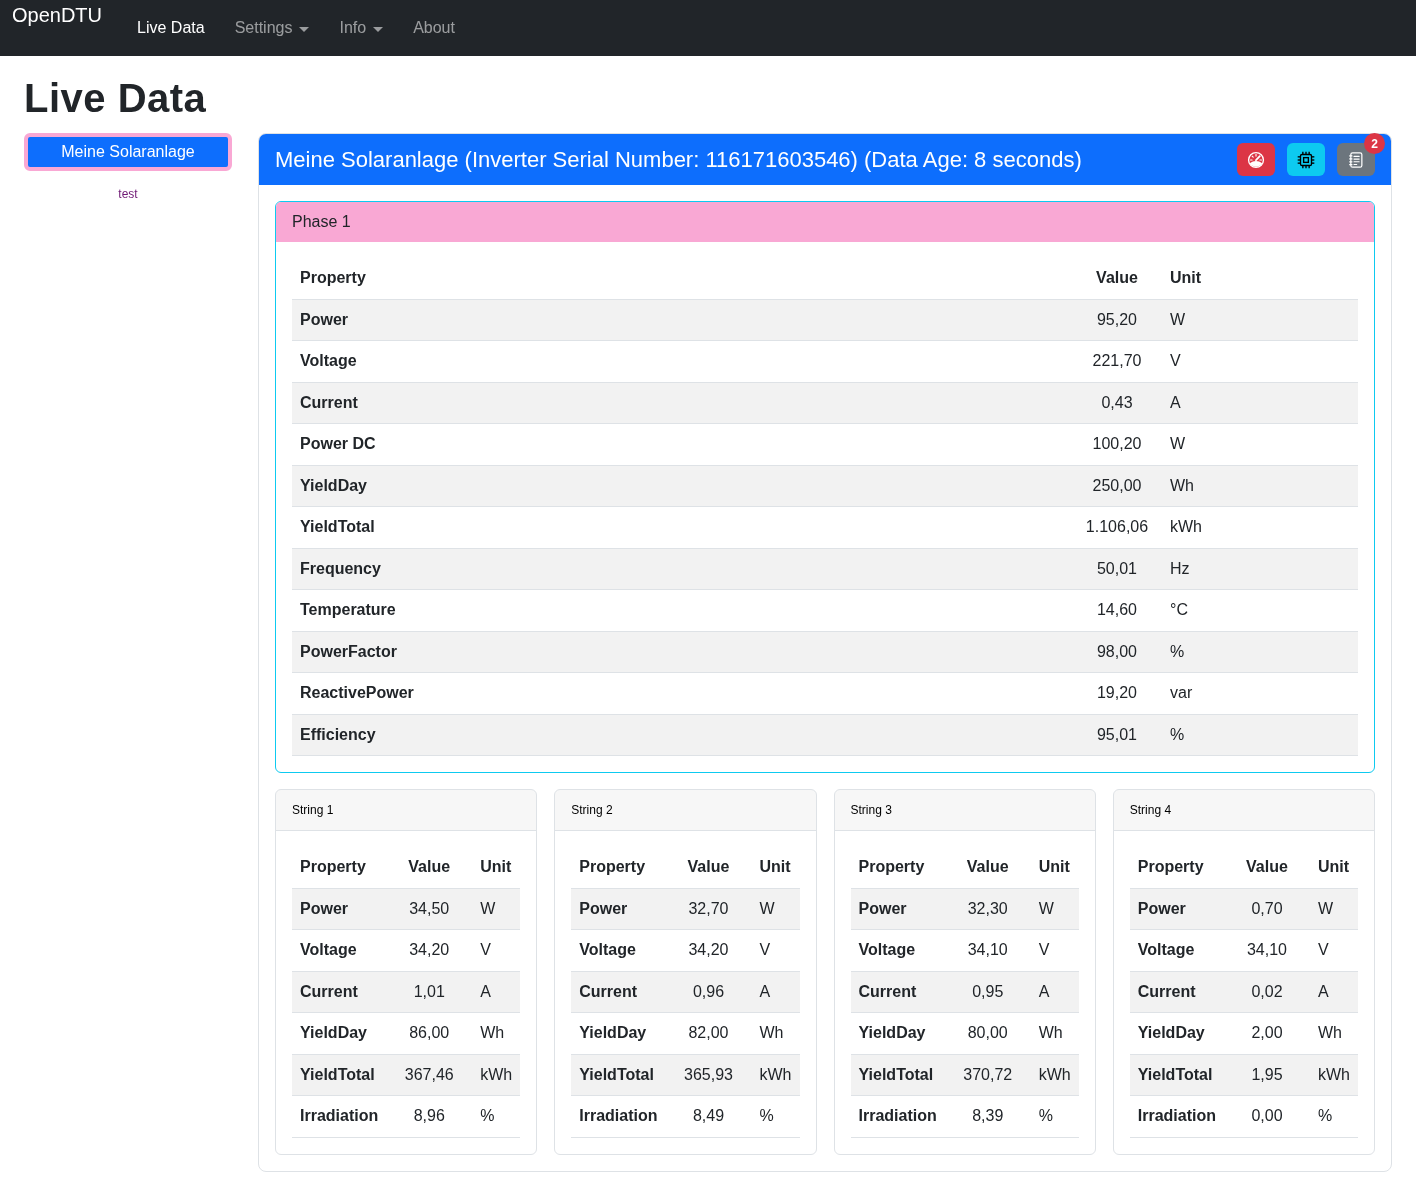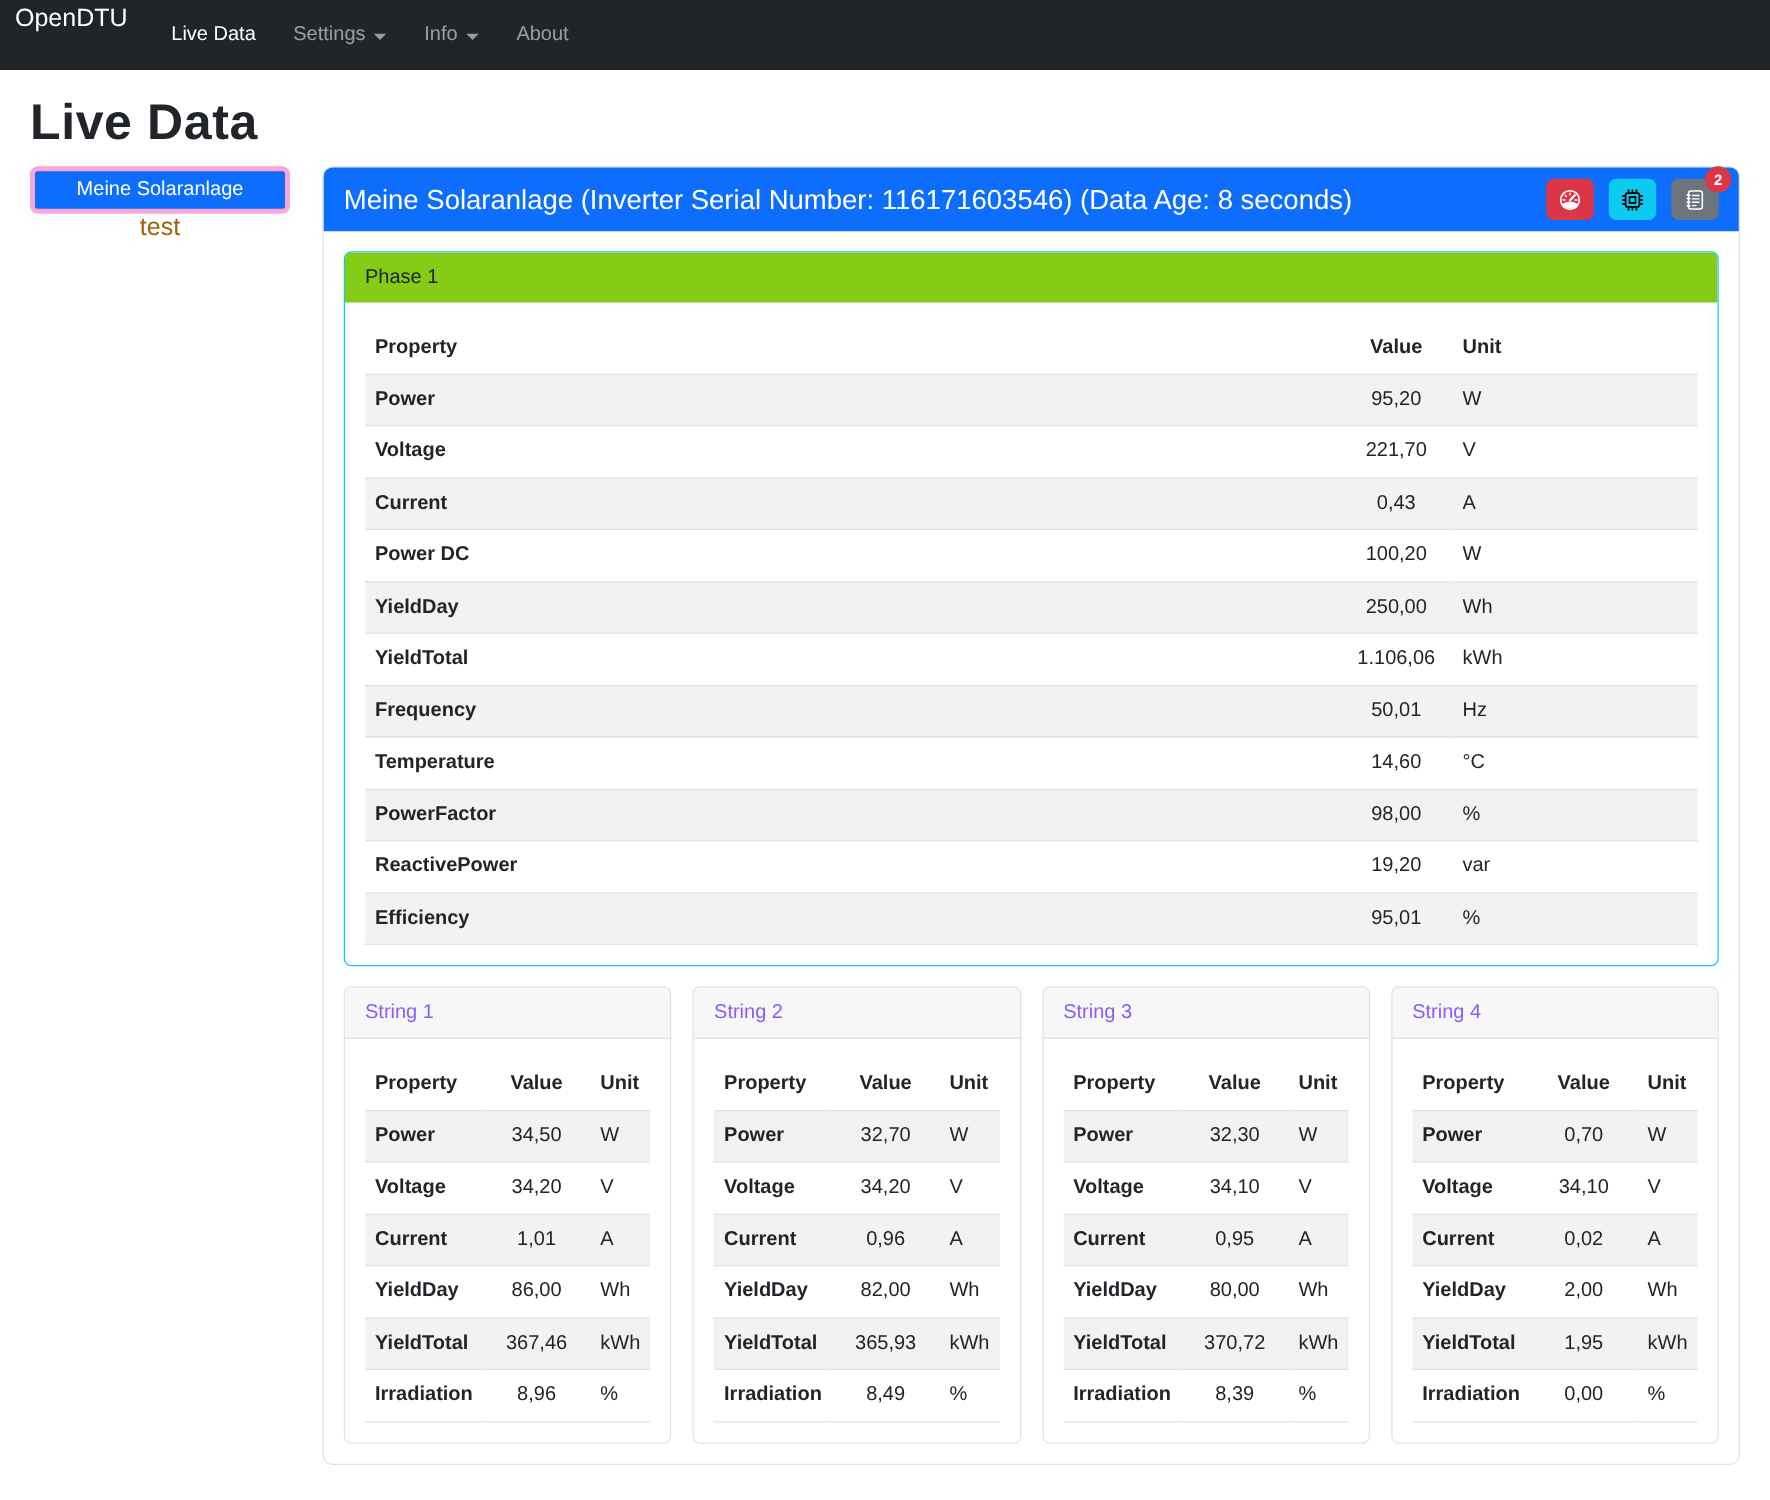--- a/index.html
+++ b/index.html
@@ -37,21 +37,21 @@
 
   .layout { display:flex; gap:26px; align-items:flex-start; }
 
   
   .sidebar { width:208px; flex:none; display:flex; flex-direction:column; }
   .inverter-btn {
     background:#0d6efd; color:#fff; border:4px solid #f9a8d4; border-radius:6px;
     height:38px; font-size:16px; font-family:inherit; width:100%; cursor:pointer;
   }
   .inverter-link {
-    color:#a16207; text-align:center; margin-top:0; font-size:20px; text-decoration:none;
+    color:#701a75; text-align:center; margin-top:16px; font-size:12px; text-decoration:none;
   }
 
   
   .main-card { flex:1; border:1px solid #dee2e6; border-radius:8px; background:#fff; margin-bottom:10px; }
   .main-header {
     background:#0d6efd; color:#fff; border-radius:7px 7px 0 0;
     padding:8px 16px; display:flex; align-items:center; min-height:51px;
   }
   .main-header-title { font-size:22px; }
   .header-buttons { margin-left:auto; display:flex; gap:12px; }
@@ -67,29 +67,29 @@
     position:absolute; top:-10px; right:-10px;
     background:#dc3545; color:#fff; min-width:21px; height:21px; border-radius:11px;
     font-size:12px; font-weight:700; display:flex; align-items:center; justify-content:center;
     padding:0 6px;
   }
 
   .main-body { padding:16px; }
 
   
   .phase-card { border:1px solid #0dcaf0; border-radius:6px; margin-bottom:16px; overflow:hidden; }
-  .phase-header { background:#84cc16; color:#212529; padding:8px 16px; font-size:16px; line-height:24px; }
+  .phase-header { background:#f9a8d4; color:#212529; padding:8px 16px; font-size:16px; line-height:24px; }
   .card-body { padding:16px; }
 
   
   .strings { display:flex; gap:17px; }
   .string-card { flex:1; border:1px solid #dee2e6; border-radius:6px; overflow:hidden; background:#fff; }
   .string-header {
     background:rgba(0,0,0,.03); border-bottom:1px solid #dee2e6;
-    padding:8px 16px; font-size:16px; line-height:24px; color:#8b5cf6;
+    padding:8px 16px; font-size:12px; line-height:24px; color:#000000;
   }
 
   
   .data-table { width:100%; border-collapse:collapse; font-size:16px; }
   .data-table th, .data-table td {
     padding:8px; border-bottom:1px solid #dee2e6;
     line-height:24.5px; text-align:left; vertical-align:middle;
   }
   .data-table td { font-weight:400; }
   .data-table th { font-weight:700; }

